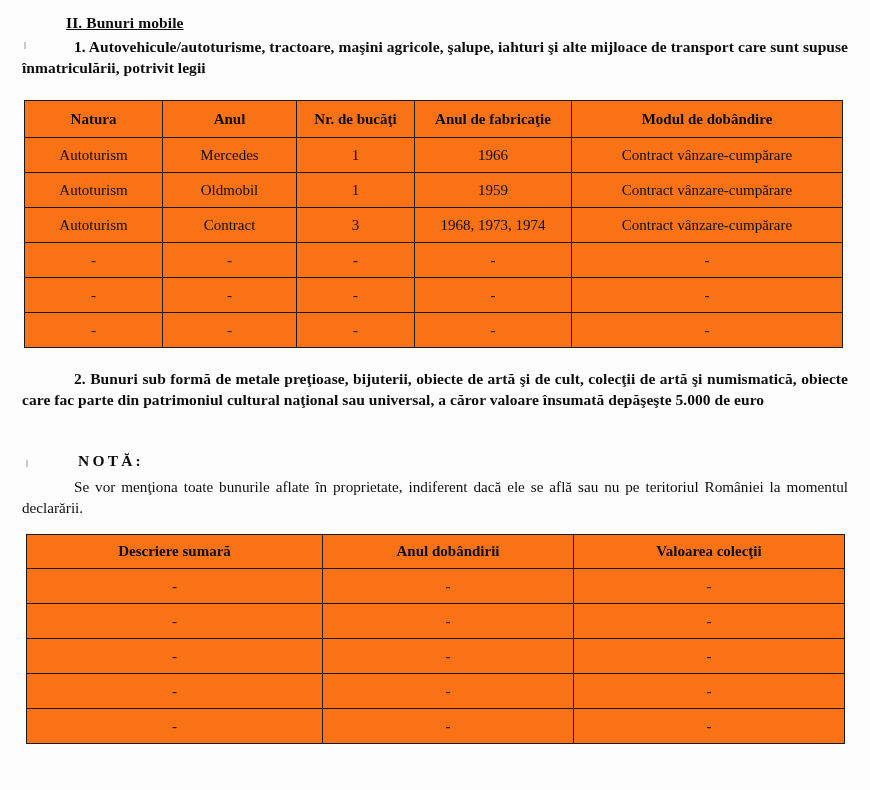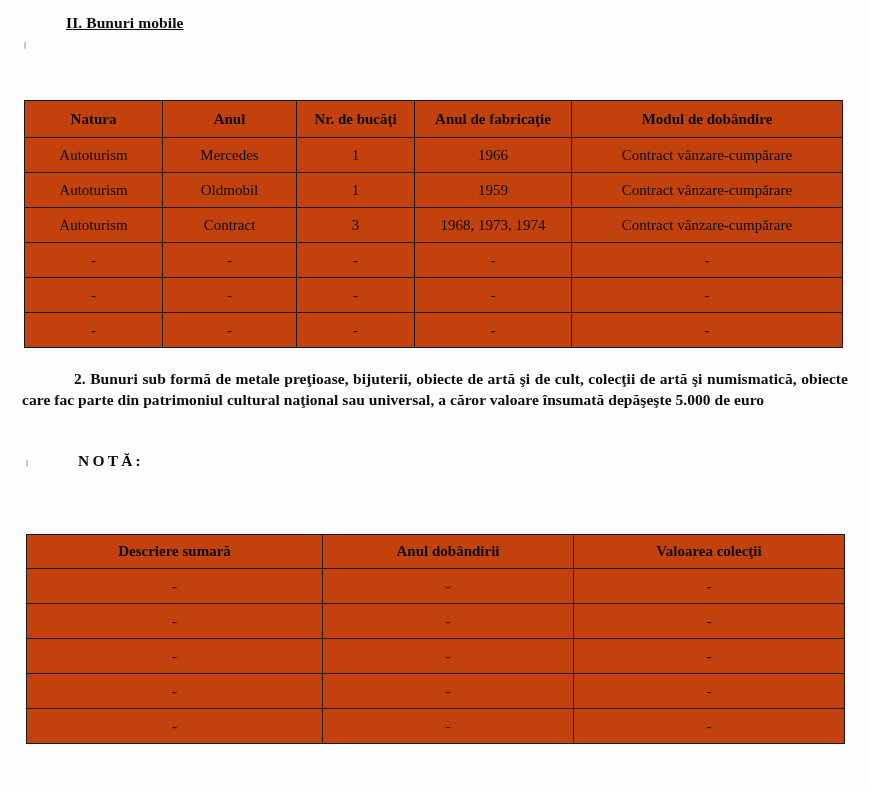--- a/index.html
+++ b/index.html
@@ -74,21 +74,21 @@
     line-height: 21px;
     text-align: justify;
   }
   .nota-body .indent { display: inline-block; width: 52px; }
 
   
   table.doc-table {
     position: absolute;
     border-collapse: collapse;
     table-layout: fixed;
-    background: #c2410c;
+    background: #f97316;
   }
   table.doc-table td,
   table.doc-table th {
     border: 1.6px solid #1a1a1a;
     text-align: center;
     vertical-align: middle;
     font-size: 15px;
     font-weight: normal;
     padding: 0 2px;
     line-height: 1.1;
@@ -139,20 +139,23 @@
 </head>
 <body>
 
 <div class="page">
 
   <div class="speck" style="left:24px; top:42px;"></div>
   <div class="speck" style="left:26px; top:460px;"></div>
 
   <div class="sec-title">II. Bunuri mobile</div>
 
+  <div class="para para-1">
+    <span class="indent"></span><span>1. Autovehicule/autoturisme, tractoare, maşini agricole, şalupe, iahturi şi alte mijloace de transport care sunt supuse înmatriculării, potrivit legii</span>
+  </div>
 
   <table id="table-vehicles" class="doc-table">
     <colgroup>
       <col class="c0">
         <col class="c1">
         <col class="c2">
         <col class="c3">
         <col class="c4">
     </colgroup>
     <thead>
@@ -209,20 +212,23 @@
       </tr>
     </tbody>
   </table>
 
   <div class="para para-2">
     <span class="indent"></span><span>2. Bunuri sub formă de metale preţioase, bijuterii, obiecte de artă şi de cult, colecţii de artă şi numismatică, obiecte care fac parte din patrimoniul cultural naţional sau universal, a căror valoare însumată depăşeşte 5.000 de euro</span>
   </div>
 
   <div class="nota-label">NOTĂ:</div>
 
+  <div class="nota-body">
+    <span class="indent"></span><span>Se vor menţiona toate bunurile aflate în proprietate, indiferent dacă ele se află sau nu pe teritoriul României la momentul declarării.</span>
+  </div>
 
   <table id="table-valuables" class="doc-table">
     <colgroup>
       <col class="d0">
         <col class="d1">
         <col class="d2">
     </colgroup>
     <thead>
       <tr class="hdr">
         <th>Descriere sumară</th>

